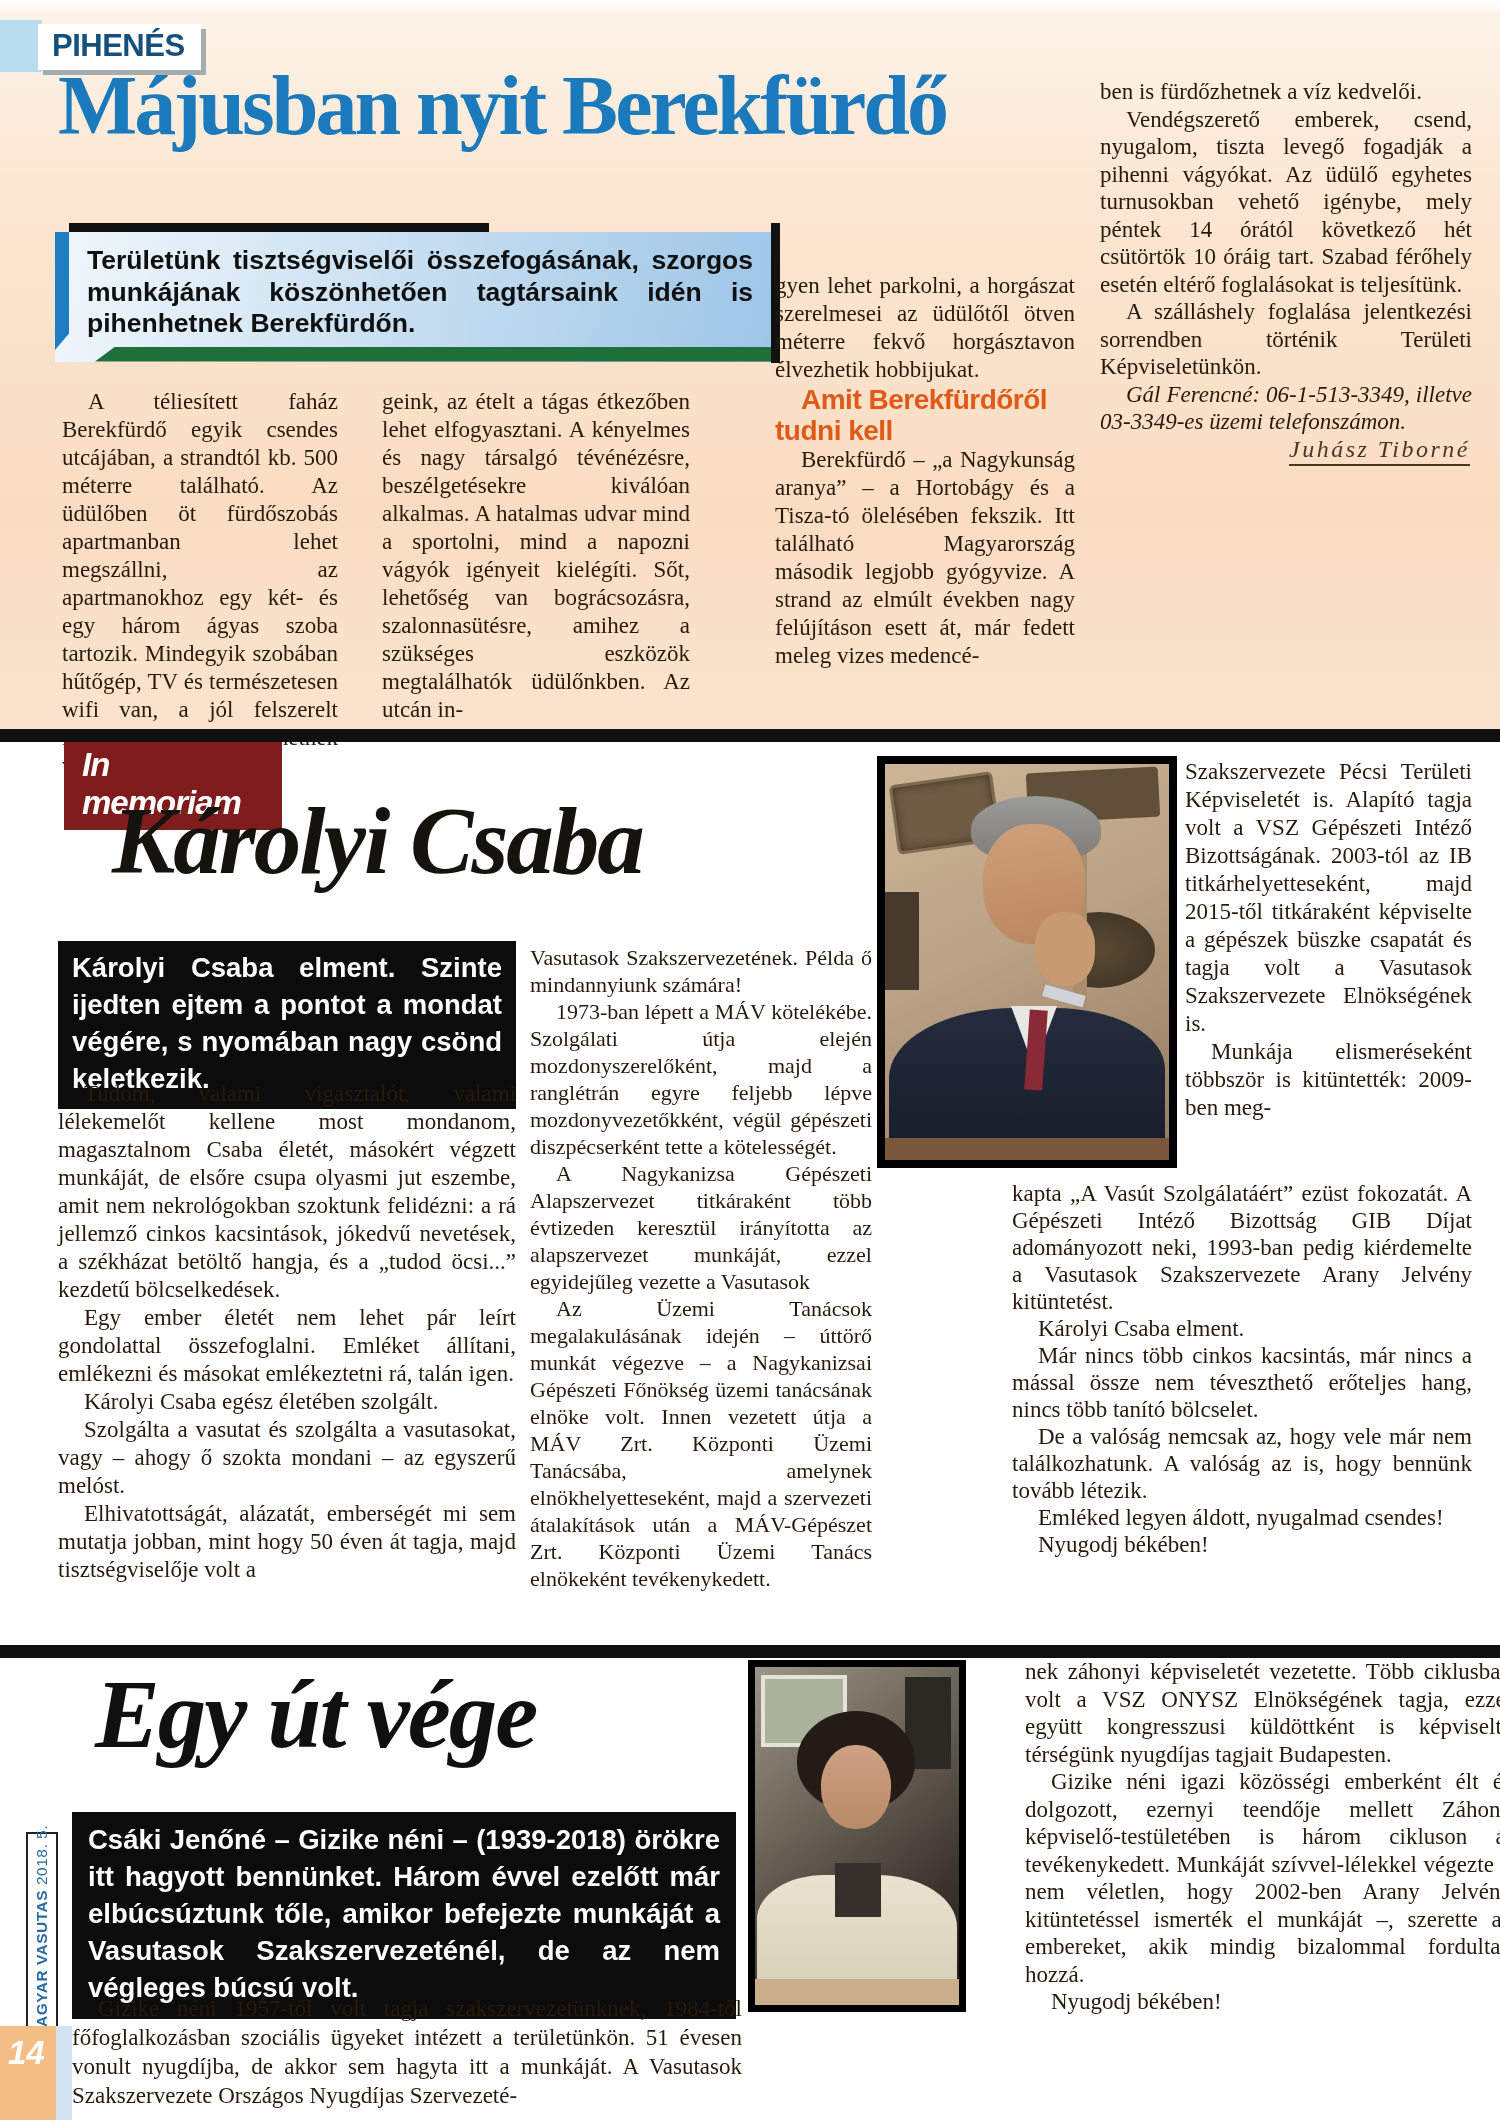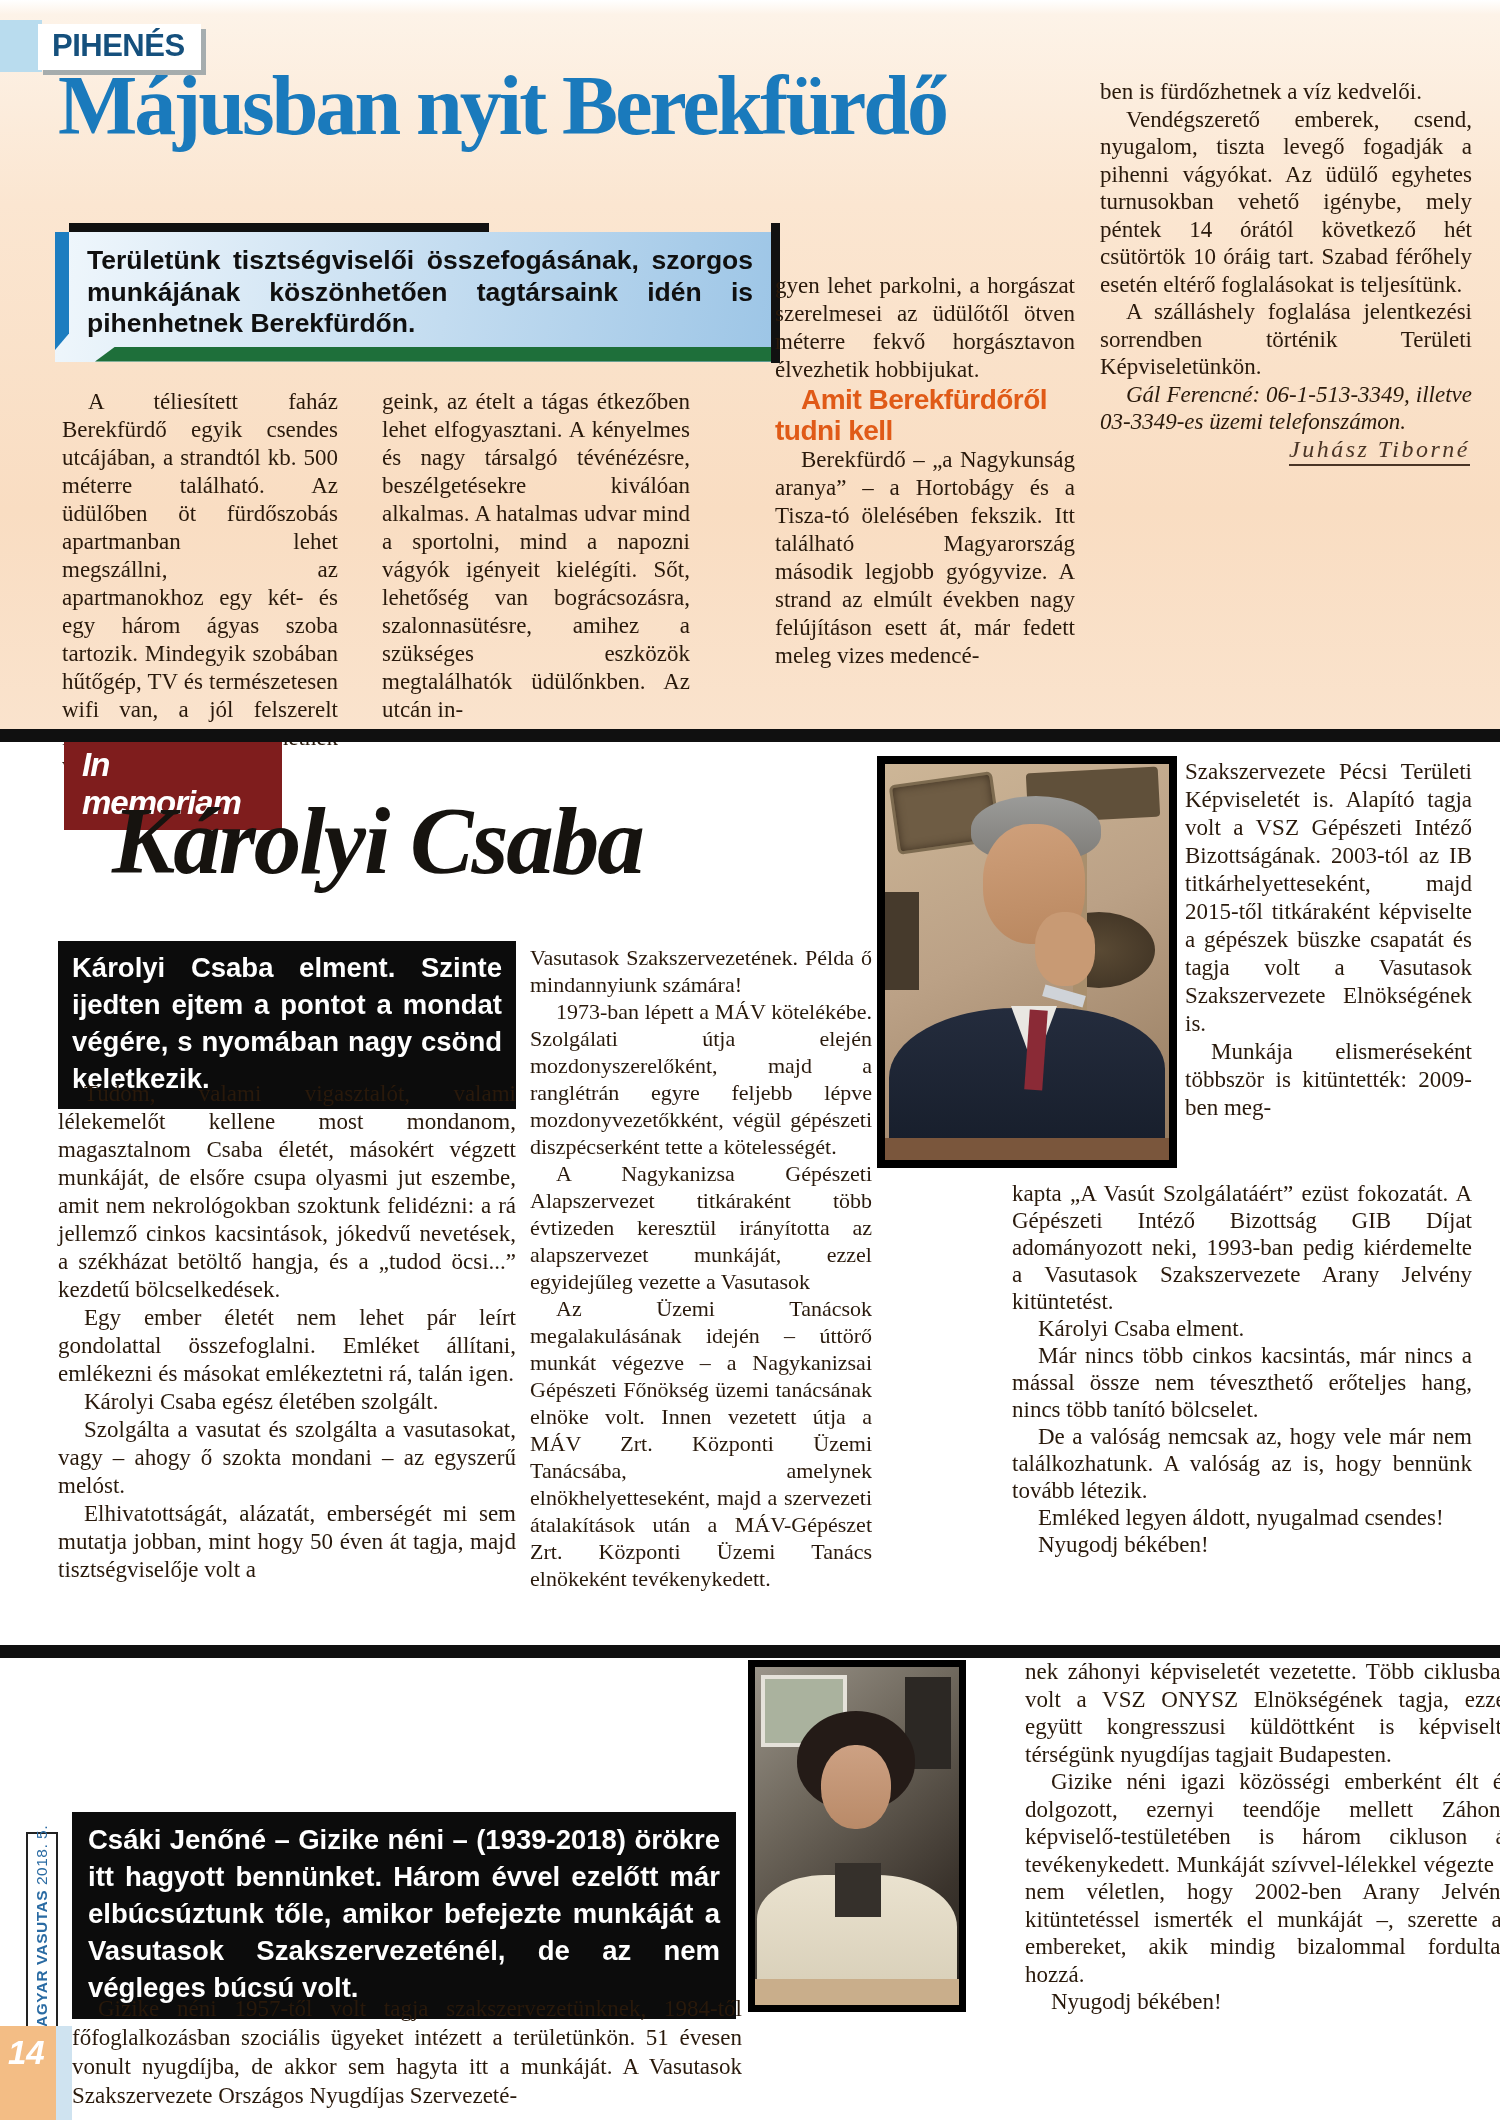--- a/index.html
+++ b/index.html
@@ -198,20 +198,21 @@
     <p class="noindent">kapta „A Vasút Szolgálatáért” ezüst fokozatát. A Gépészeti Intéző Bizottság GIB Díjat adományozott neki, 1993-ban pedig kiérdemelte a Vasutasok Szakszervezete Arany Jelvény kitüntetést.</p>
     <p>Károlyi Csaba elment.</p>
     <p>Már nincs több cinkos kacsintás, már nincs a mással össze nem téveszthető erőteljes hang, nincs több tanító bölcselet.</p>
     <p>De a valóság nemcsak az, hogy vele már nem találkozhatunk. A valóság az is, hogy bennünk tovább létezik.</p>
     <p>Emléked legyen áldott, nyugalmad csendes!</p>
     <p>Nyugodj békében!</p>
   </div>
 
   <div class="abs divider divider-2"></div>
 
+  <div class="abs a3-title">Egy út vége</div>
   <div class="abs quote-box a3-quote">Csáki Jenőné – Gizike néni – (1939-2018) örökre itt hagyott bennünket. Három évvel ezelőtt már elbúcsúztunk tőle, amikor befejezte munkáját a Vasutasok Szakszervezeténél, de az nem végleges búcsú volt.</div>
 
   <div class="abs woman-photo">
     <div class="woman-inner">
       <div class="wframe1"></div>
       <div class="wframe2"></div>
       <div class="wjacket"></div>
       <div class="wblouse"></div>
       <div class="whair"></div>
       <div class="wface"></div>

